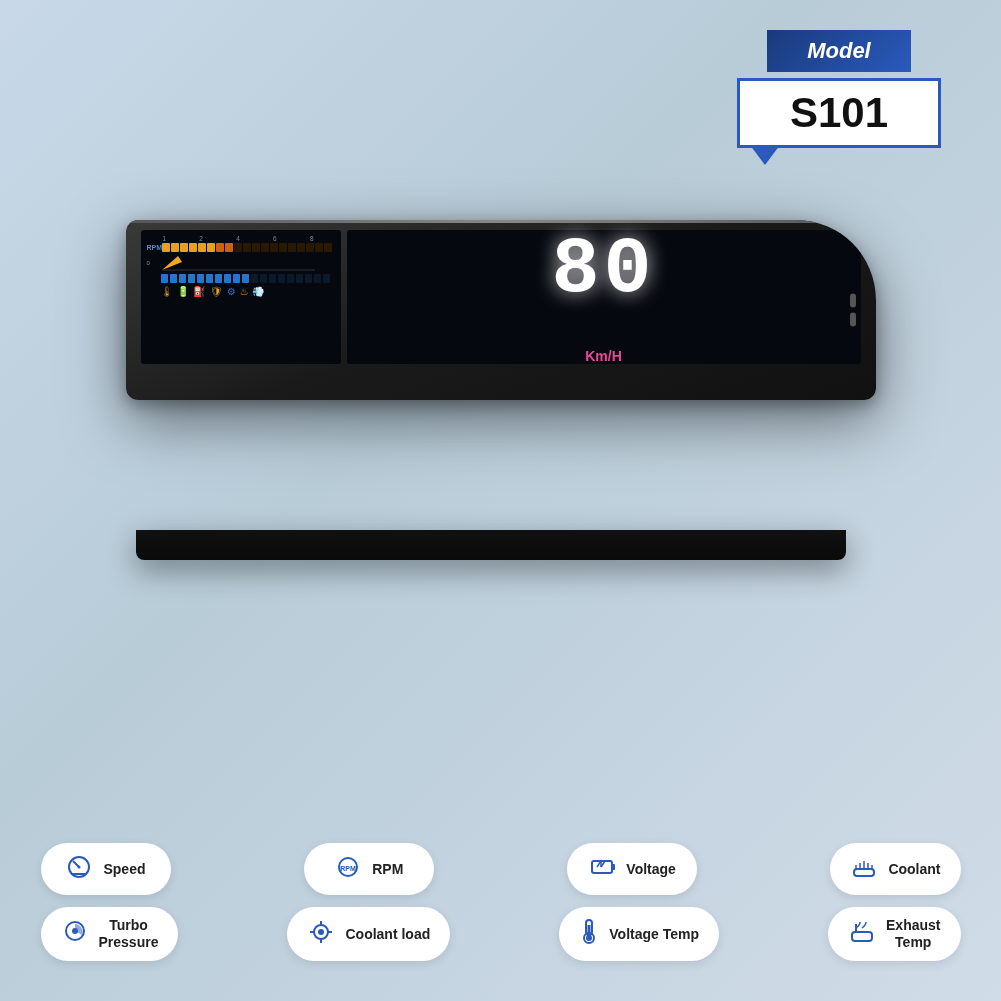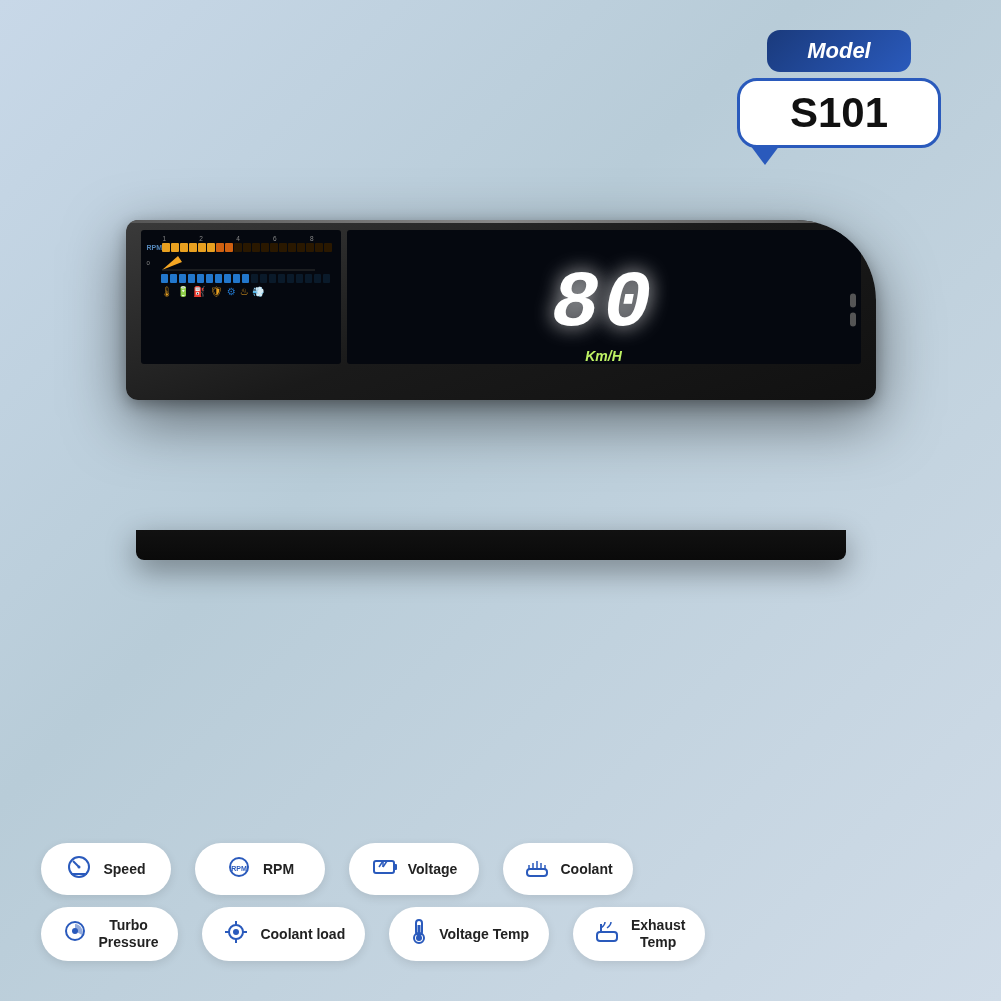--- a/index.html
+++ b/index.html
@@ -25,28 +25,28 @@
       align-items: center;
     }
 
     .model-label {
       background: linear-gradient(135deg, #1a3a7c, #2a5abc);
       color: white;
       font-style: italic;
       font-weight: bold;
       font-size: 22px;
       padding: 8px 40px;
-      border-radius: 13px;
+      border-radius: 0;
       margin-bottom: 6px;
       position: relative;
     }
 
     .model-value-container {
       border: 3px solid #2a5abc;
-      border-radius: 20px;
+      border-radius: 0;
       padding: 8px 50px;
       background: white;
       position: relative;
     }
 
     .model-value {
       font-size: 42px;
       font-weight: bold;
       color: #111;
     }
@@ -99,21 +99,21 @@
       font-family: 'Courier New', monospace;
       font-size: 80px;
       font-weight: 900;
       color: white;
       letter-spacing: 4px;
       line-height: 1;
       text-shadow: 0 0 20px rgba(255,255,255,0.8);
     }
 
     .speed-unit {
-      color: #bef264;
+      color: #ec4899;
       font-size: 14px;
       font-weight: bold;
       margin-top: 4px;
     }
 
     
     .device-base {
       position: absolute;
       bottom: -20px;
       left: 10px;
@@ -150,21 +150,21 @@
       transform: translateX(-50%);
       width: 920px;
       display: flex;
       flex-direction: column;
       gap: 12px;
     }
 
     .features-row {
       display: flex;
       gap: 24px;
-      justify-content: flex-start;
+      justify-content: space-between;
     }
 
     .feature-badge {
       background: white;
       border-radius: 50px;
       padding: 10px 20px;
       display: flex;
       align-items: center;
       gap: 10px;
       box-shadow: 0 3px 10px rgba(0,0,0,0.1);
@@ -208,22 +208,21 @@
     }
 
     .right-panel {
       flex: 1;
       height: 134px;
       background: #05080f;
       border-radius: 3px;
       display: flex;
       flex-direction: column;
       align-items: center;
-      justify-content: flex-end;
-      font-style: italic;
+      justify-content: space-between;
     }
 
     .rpm-label {
       color: #5588bb;
       font-size: 7px;
       font-weight: bold;
     }
 
     .scale-numbers {
       color: #888;

